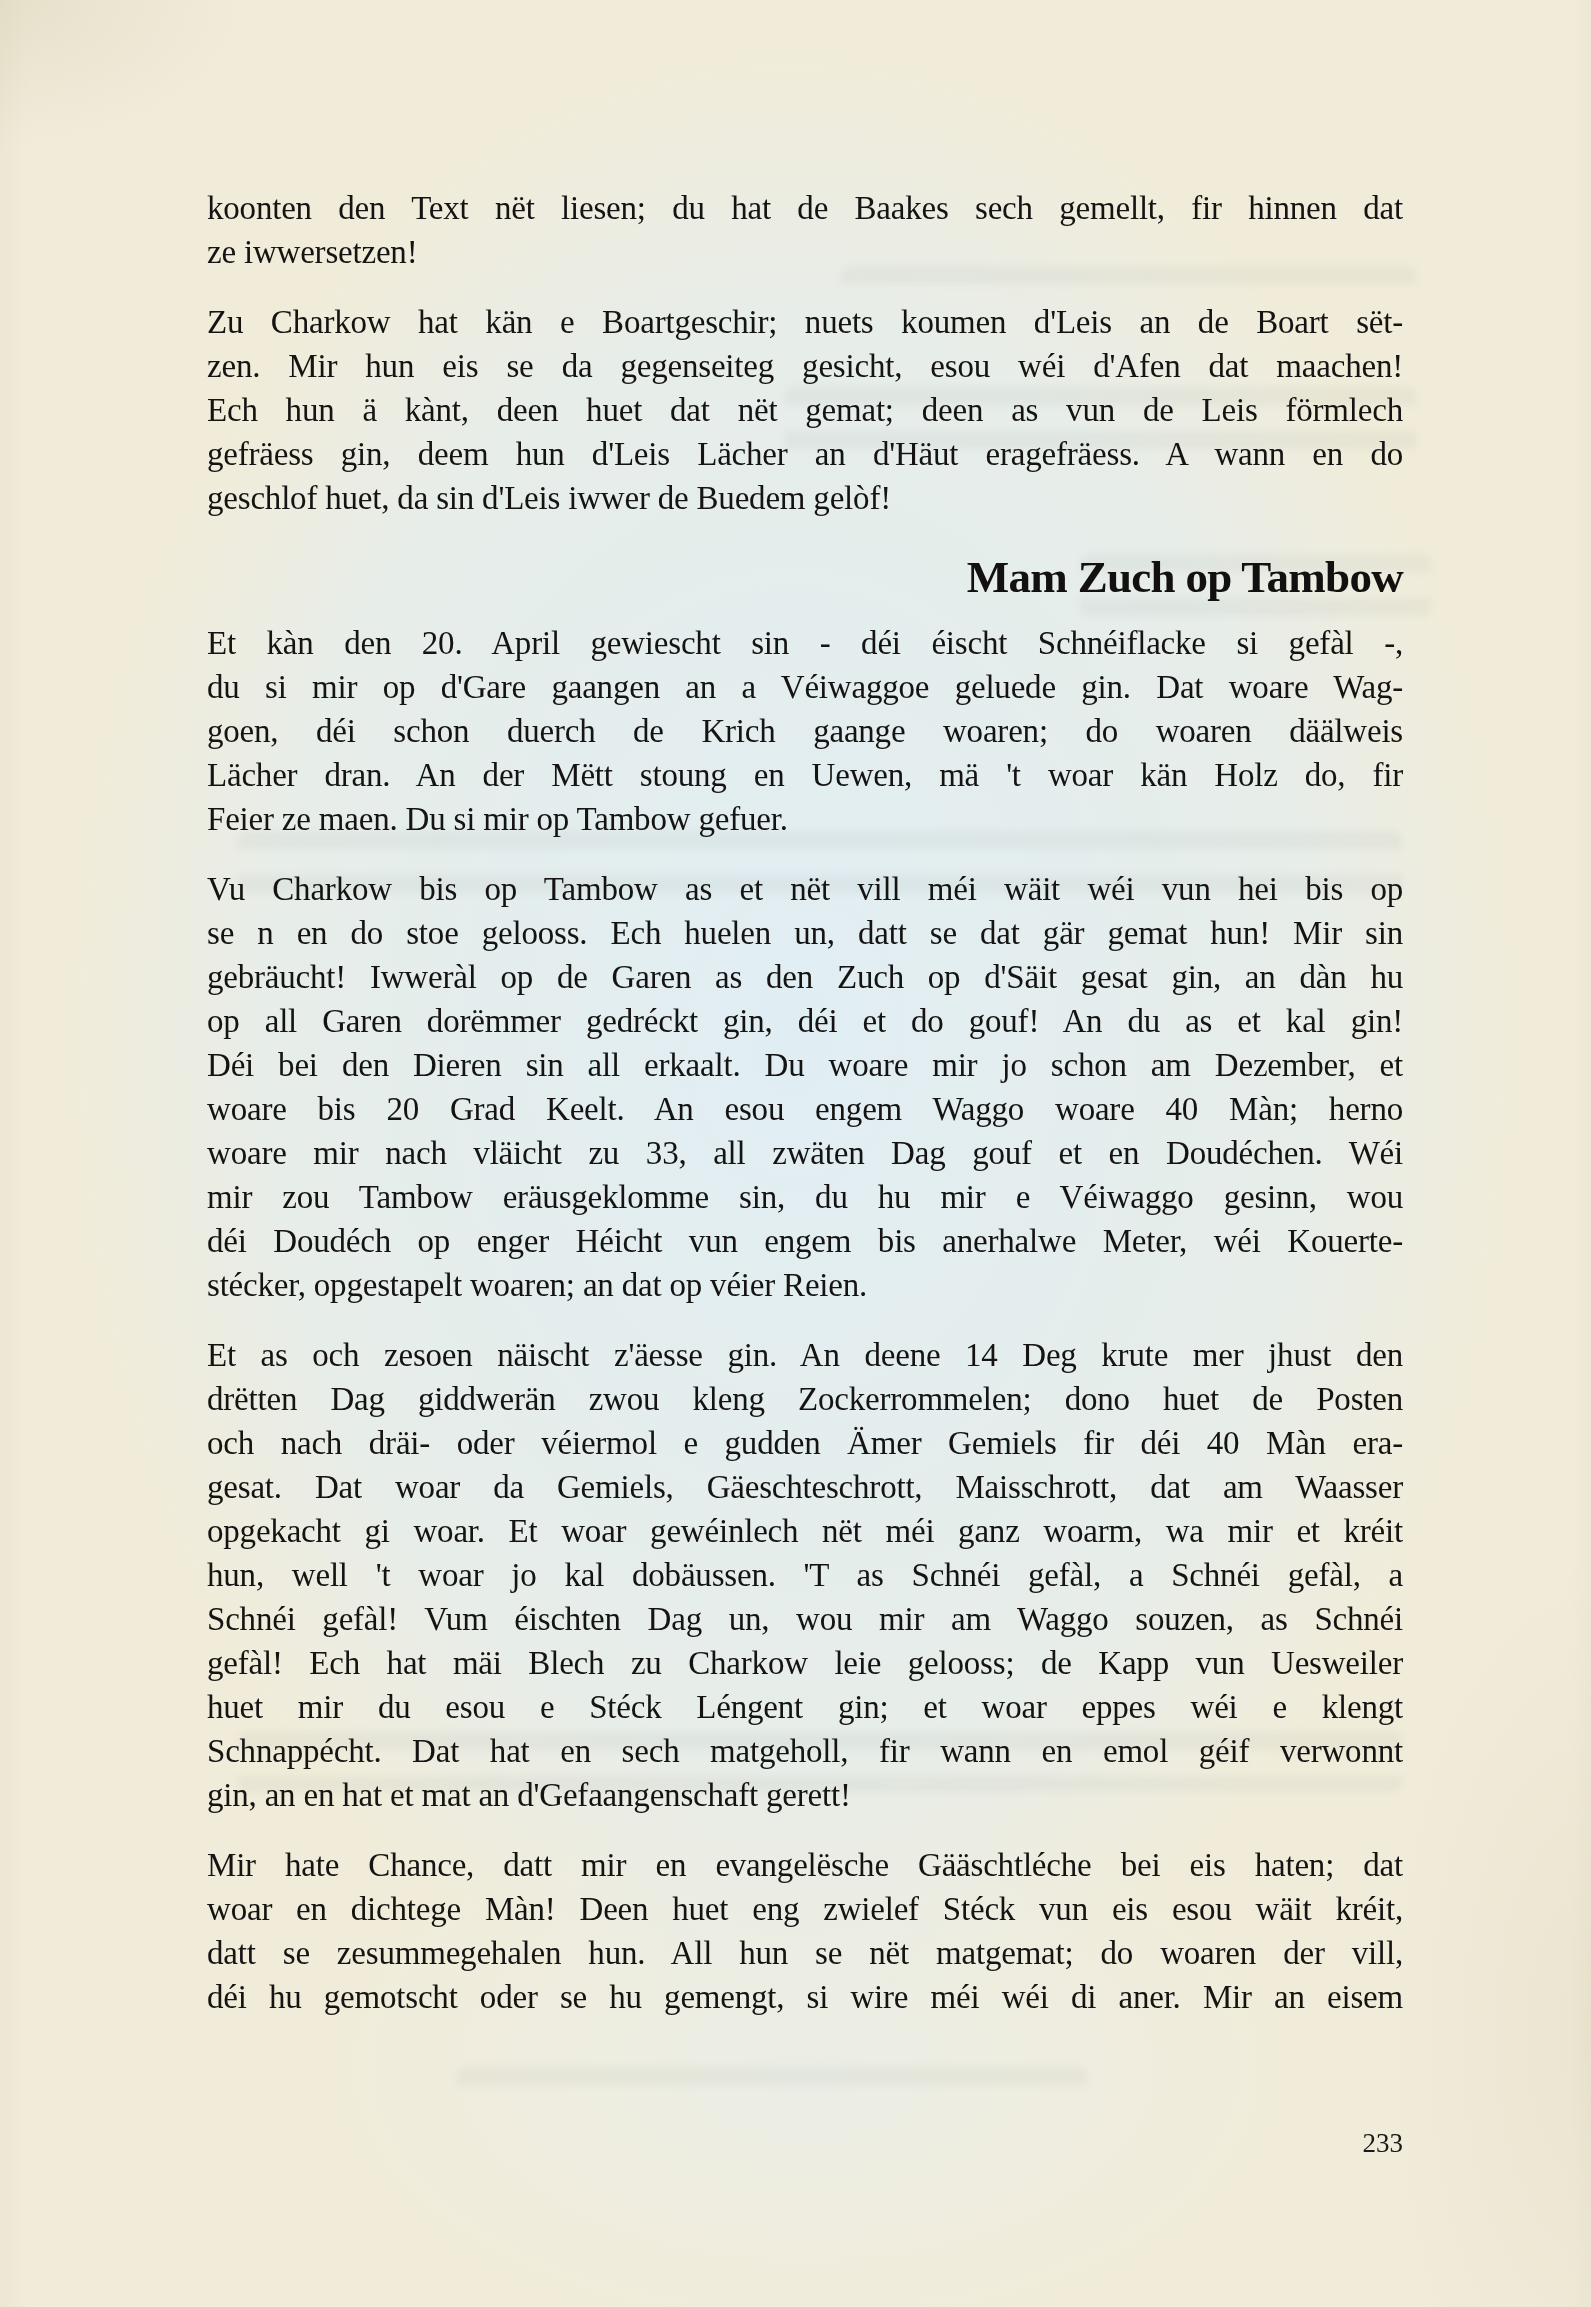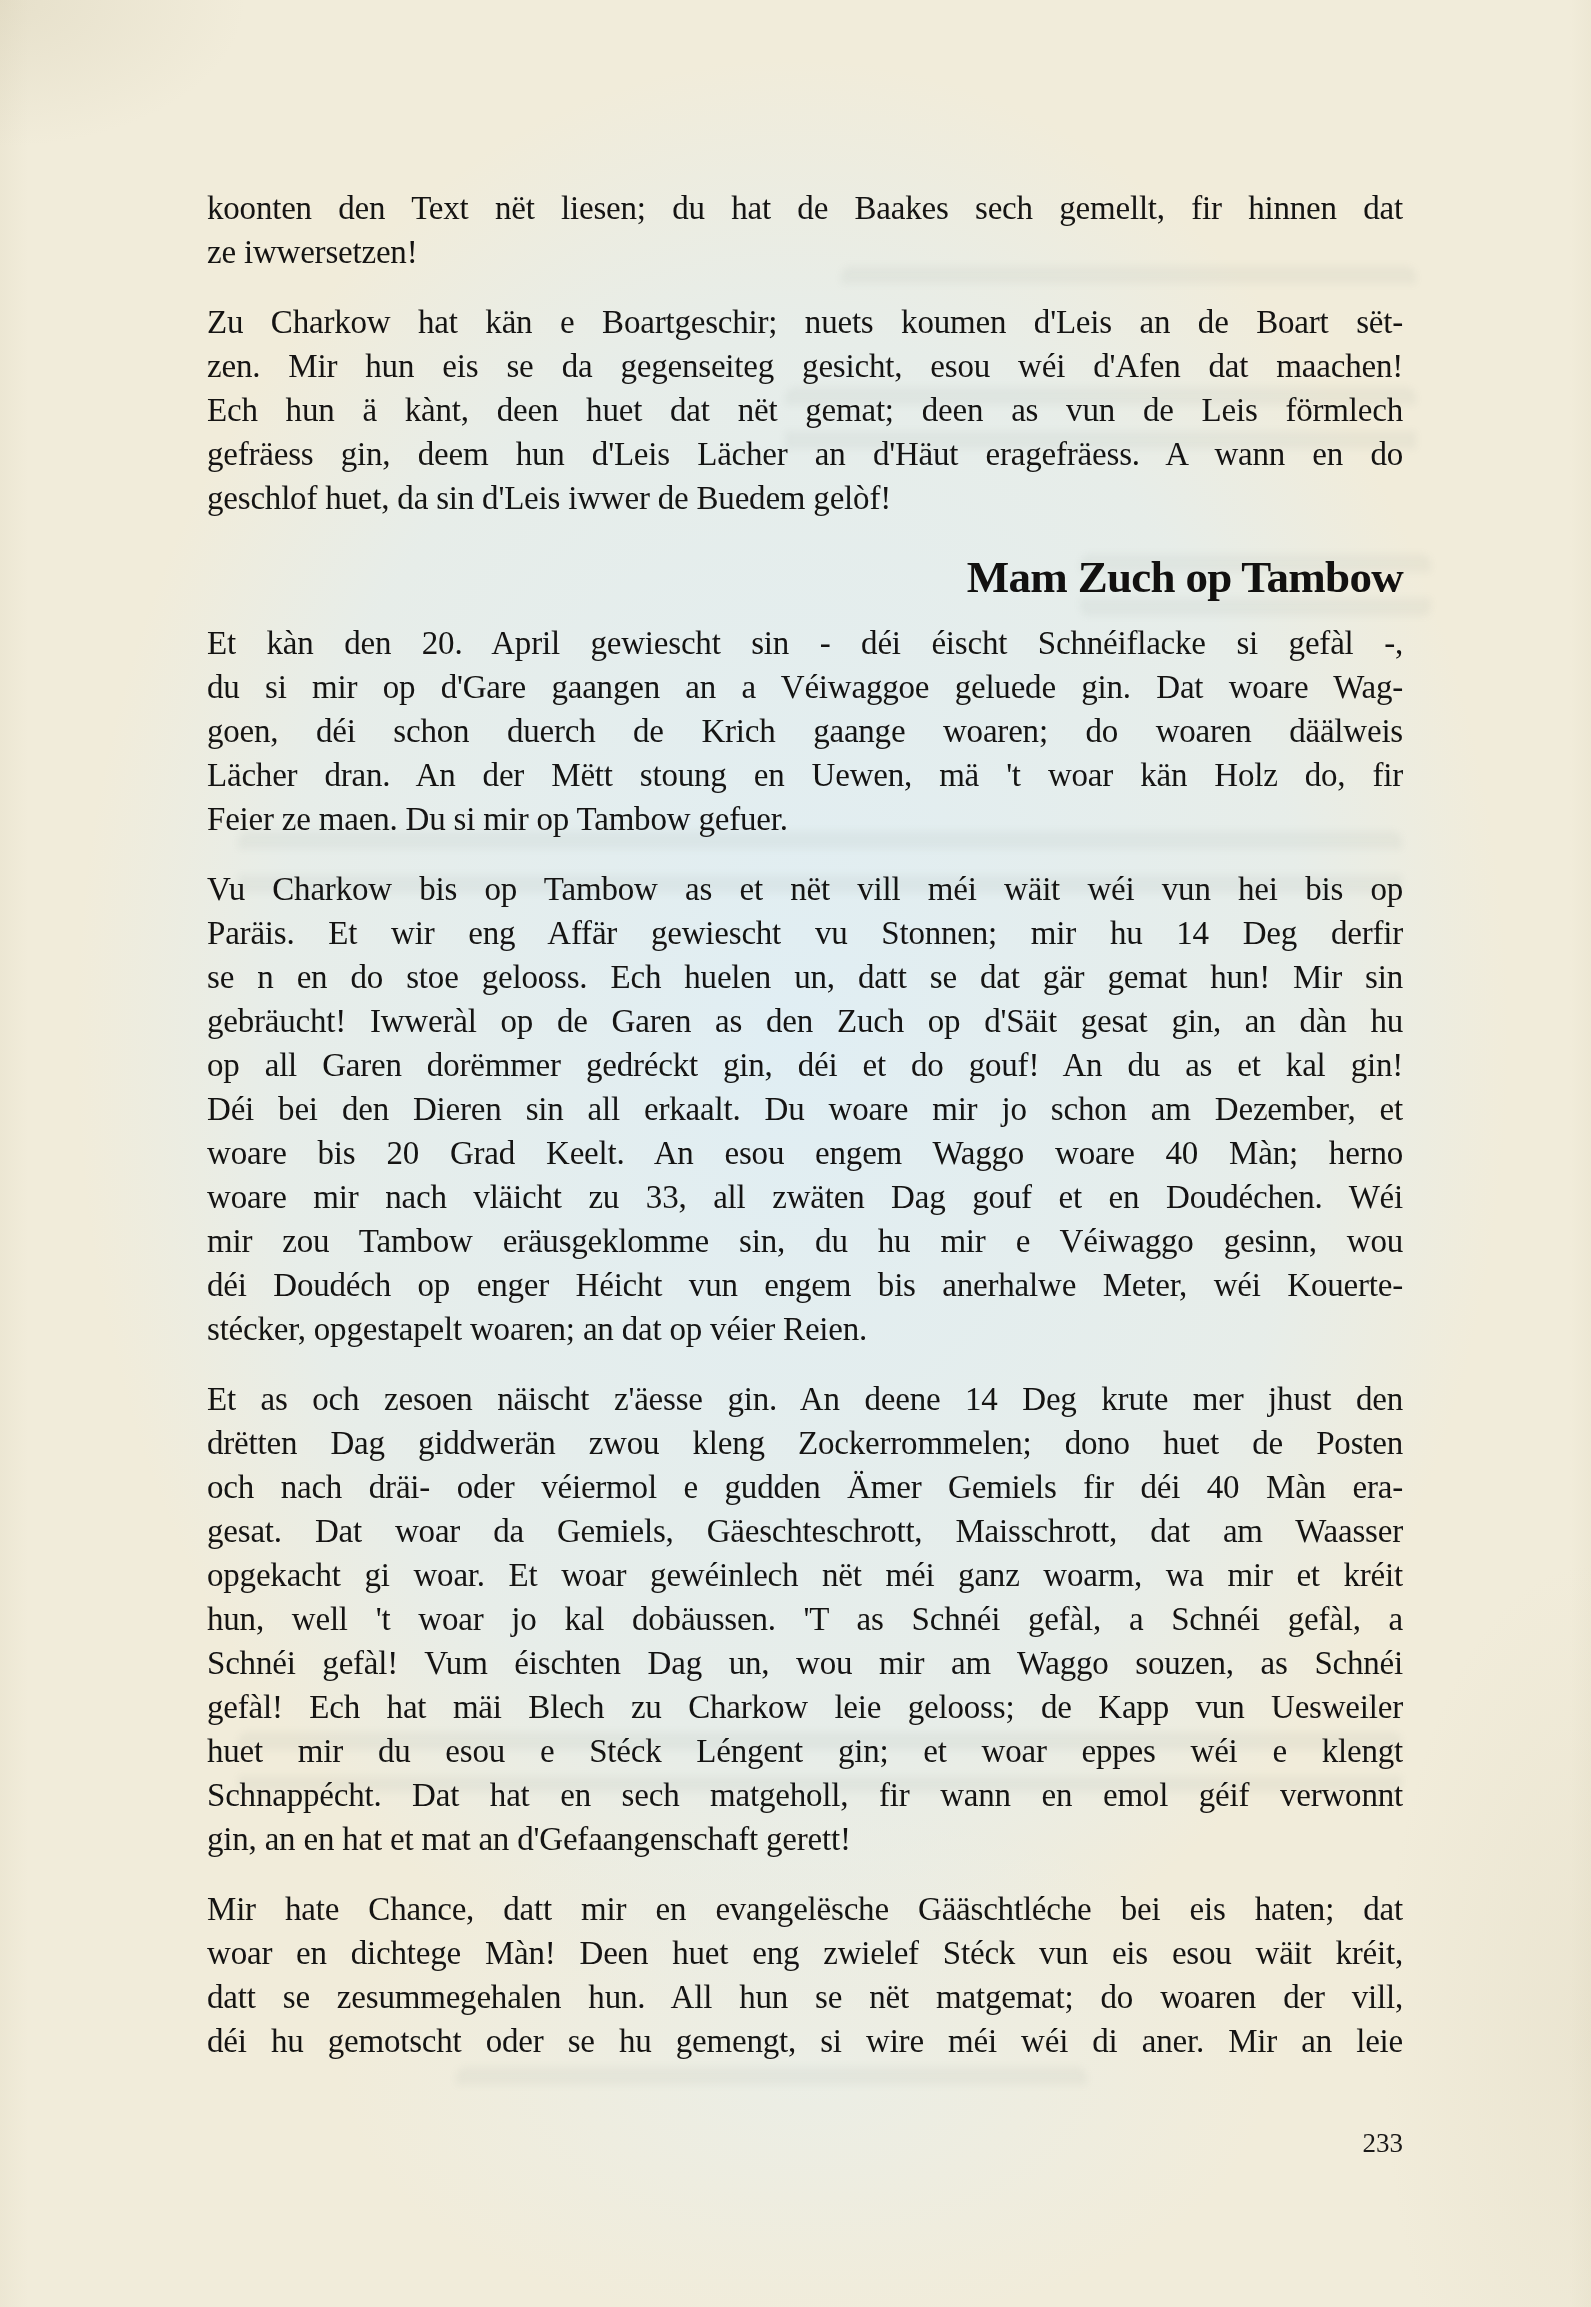--- a/index.html
+++ b/index.html
@@ -130,21 +130,20 @@
     <h1>Mam Zuch op Tambow</h1>
     <p>
       <span class="line">Et kàn den 20. April gewiescht sin - déi éischt Schnéiflacke si gefàl -,</span>
       <span class="line">du si mir op d'Gare gaangen an a Véiwaggoe geluede gin. Dat woare Wag-</span>
       <span class="line">goen, déi schon duerch de Krich gaange woaren; do woaren däälweis</span>
       <span class="line">Lächer dran. An der Mëtt stoung en Uewen, mä 't woar kän Holz do, fir</span>
       <span class="line short">Feier ze maen. Du si mir op Tambow gefuer.</span>
     </p>
     <p>
       <span class="line">Vu Charkow bis op Tambow as et nët vill méi wäit wéi vun hei bis op</span>
-      <span class="line">Paräis. Et wir eng Affär gewiescht vu Stonnen; mir hu 14 Deg derfir</span>
       <span class="line">se n en do stoe gelooss. Ech huelen un, datt se dat gär gemat hun! Mir sin</span>
       <span class="line">gebräucht! Iwweràl op de Garen as den Zuch op d'Säit gesat gin, an dàn hu</span>
       <span class="line">op all Garen dorëmmer gedréckt gin, déi et do gouf! An du as et kal gin!</span>
       <span class="line">Déi bei den Dieren sin all erkaalt. Du woare mir jo schon am Dezember, et</span>
       <span class="line">woare bis 20 Grad Keelt. An esou engem Waggo woare 40 Màn; herno</span>
       <span class="line">woare mir nach vläicht zu 33, all zwäten Dag gouf et en Doudéchen. Wéi</span>
       <span class="line">mir zou Tambow eräusgeklomme sin, du hu mir e Véiwaggo gesinn, wou</span>
       <span class="line">déi Doudéch op enger Héicht vun engem bis anerhalwe Meter, wéi Kouerte-</span>
       <span class="line short">stécker, opgestapelt woaren; an dat op véier Reien.</span>
     </p>
@@ -158,18 +157,18 @@
       <span class="line">Schnéi gefàl! Vum éischten Dag un, wou mir am Waggo souzen, as Schnéi</span>
       <span class="line">gefàl! Ech hat mäi Blech zu Charkow leie gelooss; de Kapp vun Uesweiler</span>
       <span class="line">huet mir du esou e Stéck Léngent gin; et woar eppes wéi e klengt</span>
       <span class="line">Schnappécht. Dat hat en sech matgeholl, fir wann en emol géif verwonnt</span>
       <span class="line short">gin, an en hat et mat an d'Gefaangenschaft gerett!</span>
     </p>
     <p>
       <span class="line">Mir hate Chance, datt mir en evangelësche Gääschtléche bei eis haten; dat</span>
       <span class="line">woar en dichtege Màn! Deen huet eng zwielef Stéck vun eis esou wäit kréit,</span>
       <span class="line">datt se zesummegehalen hun. All hun se nët matgemat; do woaren der vill,</span>
-      <span class="line">déi hu gemotscht oder se hu gemengt, si wire méi wéi di aner. Mir an leie</span>
+      <span class="line">déi hu gemotscht oder se hu gemengt, si wire méi wéi di aner. Mir an eisem</span>
     </p>
   </main>
 
 <div class="page-number">233</div>
 
 
 </body></html>

